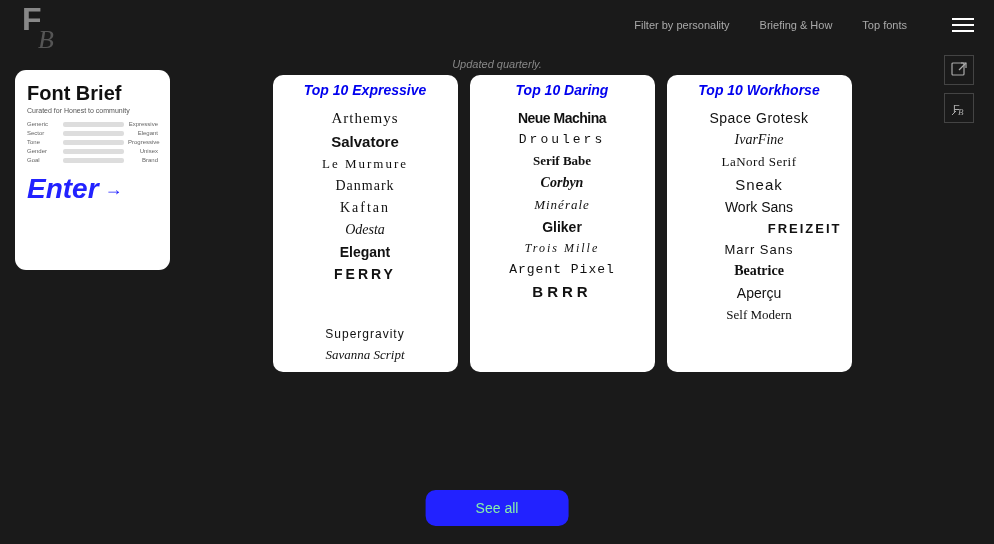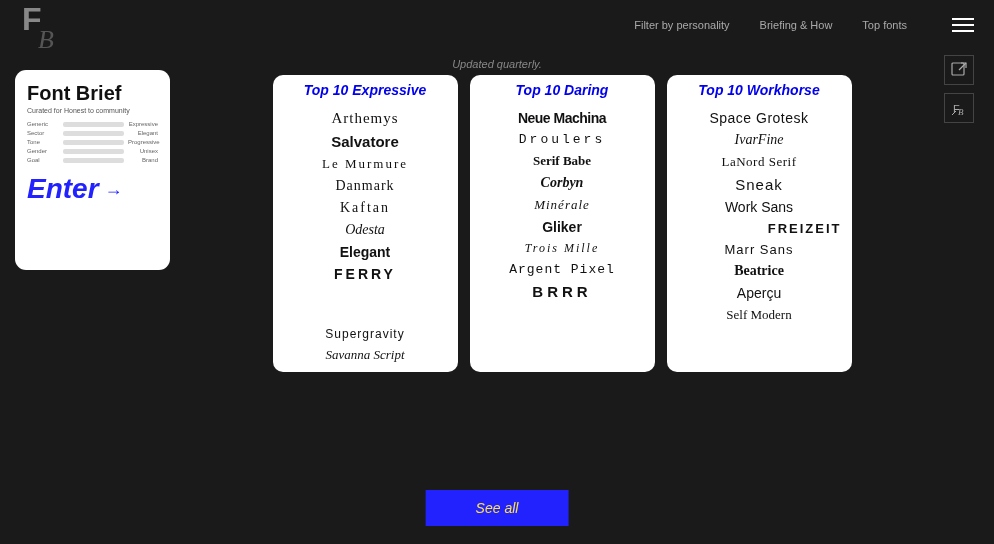--- a/index.html
+++ b/index.html
@@ -260,27 +260,26 @@
     .f-apercu { font-size: 14px; font-family: Arial, sans-serif; }
     .f-selfmodern { font-size: 13px; font-family: Georgia, serif; }
 
     
     .see-all-btn {
       position: absolute;
       bottom: 18px;
       left: 50%;
       transform: translateX(-50%);
       background: #2222ff;
-      color: #fde047;
+      color: #86efac;
       border: none;
       padding: 10px 50px;
       font-size: 14px;
-      font-style: italic;
       cursor: pointer;
-      border-radius: 0;
+      border-radius: 10px;
       white-space: nowrap;
     }
   </style>
 </head>
 <body>
 
 <div class="header">
   <div class="logo">
     <svg viewBox="0 0 55 55" xmlns="http://www.w3.org/2000/svg">
       <text x="2" y="32" font-size="32" font-weight="bold" fill="#888" font-family="Arial">F</text>

